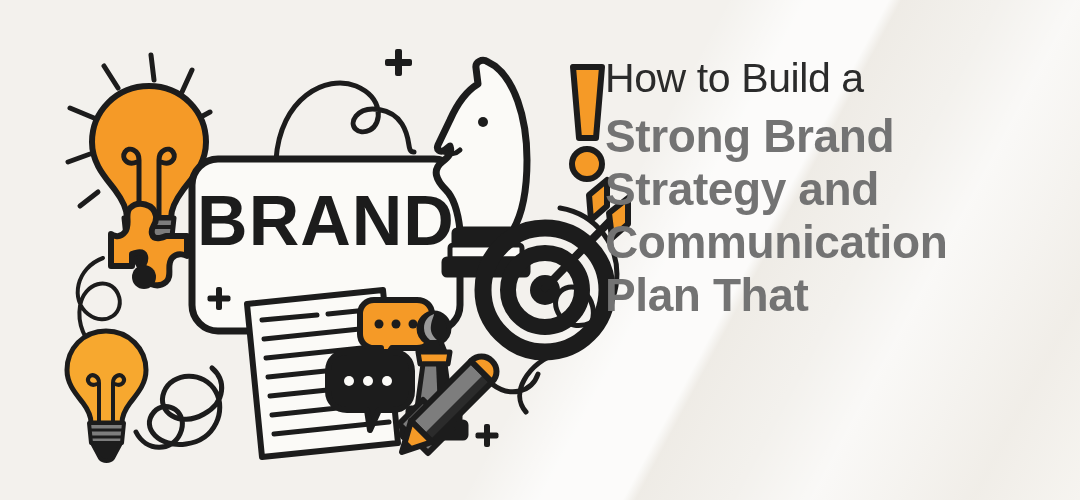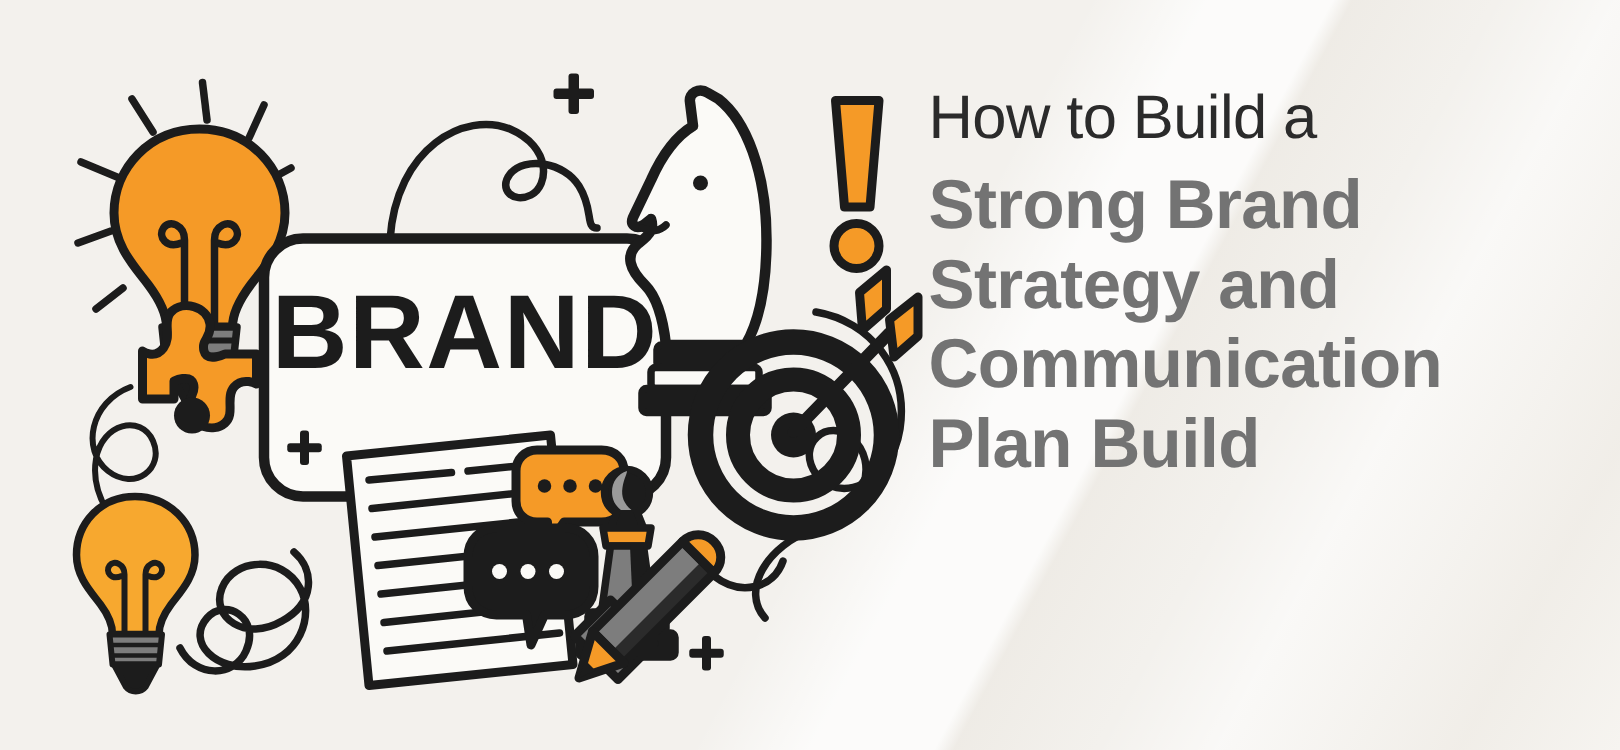--- a/index.html
+++ b/index.html
@@ -39,32 +39,32 @@
         rgba(255,255,255,0) 74%,
         rgba(255,255,255,0.55) 80%,
         rgba(238,234,227,0.5) 92%,
         rgba(248,246,242,0.6) 100%);
     pointer-events: none;
   }
 
   
   #illustration {
     position: absolute;
-    left: 0;
+    left: 16px;
     top: 0;
     width: 620px;
     height: 436px;
     padding-left: 24px;
   }
   #illustration svg { display: block; }
 
   
   #headline-block {
     position: absolute;
-    left: 619px;
+    left: 605px;
     top: 58px;
     width: 450px;
   }
   .line {
     display: block;
     line-height: 1.0;
     letter-spacing: -0.4px;
     white-space: nowrap;
   }
   .line-top {
@@ -291,16 +291,16 @@
 
       <text id="brand-text" x="286" y="245" text-anchor="middle" font-family="Liberation Sans, sans-serif" font-size="70" font-weight="700" fill="#1c1c1c" letter-spacing="1">BRAND</text>
     </svg>
   </div>
 
   <div id="headline-block">
     <span class="line line-top">How to Build a</span>
     <span class="line line-accent">Strong Brand</span>
     <span class="line line-accent">Strategy and</span>
     <span class="line line-accent">Communication</span>
-    <span class="line line-accent">Plan Build</span>
+    <span class="line line-accent">Plan That</span>
   </div>
 
 </div>
 
 </body></html>

